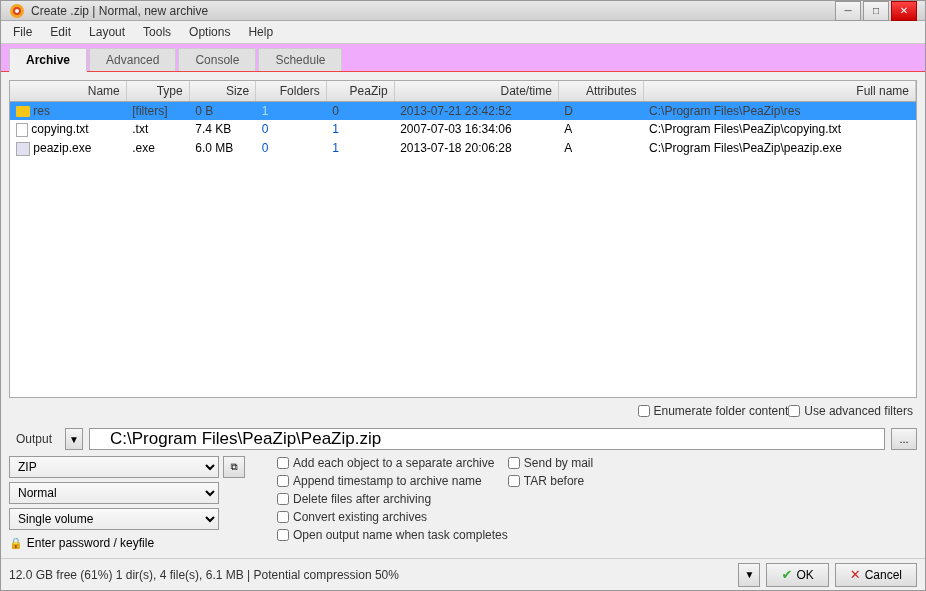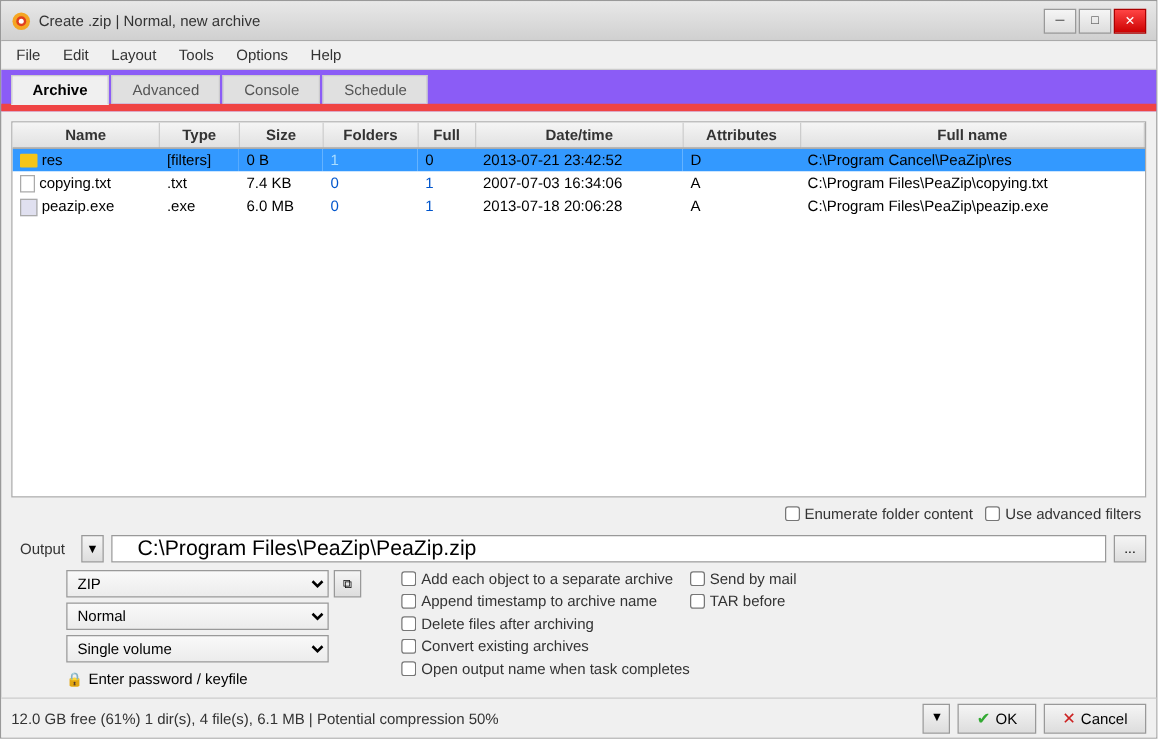--- a/index.html
+++ b/index.html
@@ -14,21 +14,21 @@
     .window {
       width: 926px;
       height: 591px;
       background: #f0f0f0;
       border: 1px solid #999;
       display: flex;
       flex-direction: column;
     }
     .titlebar {
       background: linear-gradient(to bottom, #e8e8e8, #d0d0d0);
-      height: 32px;
+      height: 20px;
       display: flex;
       align-items: center;
       justify-content: space-between;
       padding: 0 8px;
       border-bottom: 1px solid #aaa;
     }
     .titlebar-left {
       display: flex;
       align-items: center;
       gap: 6px;
@@ -69,24 +69,24 @@
       border-bottom: 1px solid #ccc;
       gap: 2px;
     }
     .menu-item {
       padding: 2px 8px;
       cursor: pointer;
       font-size: 12px;
       color: #333;
     }
     .tabs-area {
-      background: #8b5cf6;
+      background: #f0abfc;
       display: flex;
       padding: 4px 8px 0;
-      border-bottom: 6px solid #ef4444;
+      border-bottom: 1px solid #ef4444;
       gap: 0;
       align-items: flex-end;
     }
     .tab {
       padding: 4px 16px;
       border: 1px solid #ccc;
       cursor: pointer;
       font-size: 12px;
       background: #e0e0e0;
       color: #555;
@@ -117,49 +117,48 @@
     }
     table {
       width: 100%;
       border-collapse: collapse;
     }
     thead tr {
       background: linear-gradient(to bottom, #f5f5f5, #e0e0e0);
     }
     th {
       padding: 3px 6px;
-      text-align: center;
+      text-align: right;
       border-right: 1px solid #ccc;
       border-bottom: 1px solid #aaa;
-      font-weight: bold;
+      font-weight: normal;
       font-size: 12px;
       color: #333;
       cursor: pointer;
       white-space: nowrap;
     }
     td {
       padding: 2px 6px;
       font-size: 12px;
       white-space: nowrap;
     }
     tr.selected td {
       background: #3399ff;
-      color: #000000;
+      color: #404040;
     }
     tr.selected td.blue-val {
       color: #aaddff;
     }
     td.blue-val {
       color: #0055cc;
     }
     .filter-row {
       display: flex;
       justify-content: flex-end;
       align-items: center;
-      gap: 10px;
       padding: 2px 4px;
     }
     .checkbox-label {
       display: flex;
       align-items: center;
       gap: 4px;
       font-size: 12px;
       color: #333;
     }
     .checkbox-label input[type=checkbox] {
@@ -204,21 +203,20 @@
       cursor: pointer;
       display: flex;
       align-items: center;
       justify-content: center;
       font-size: 11px;
     }
     .options-row {
       display: flex;
       gap: 8px;
       margin-top: 2px;
-      margin-left: 44px;
     }
     .left-options {
       display: flex;
       flex-direction: column;
       gap: 4px;
       width: 260px;
     }
     .select-row {
       display: flex;
       align-items: center;
@@ -389,36 +387,36 @@
   <div class="content-area">
 
     <div class="file-table-container">
       <table>
         <thead>
           <tr>
             <th>Name</th>
             <th>Type</th>
             <th>Size</th>
             <th>Folders</th>
-            <th>Full</th>
+            <th>PeaZip</th>
             <th>Date/time</th>
             <th>Attributes</th>
             <th>Full name</th>
           </tr>
         </thead>
         <tbody>
           <tr class="selected">
             <td><span class="folder-icon"></span> res</td>
             <td>[filters]</td>
             <td>0 B</td>
             <td class="blue-val">1</td>
             <td>0</td>
             <td>2013-07-21 23:42:52</td>
             <td>D</td>
-            <td>C:\Program Cancel\PeaZip\res</td>
+            <td>C:\Program Files\PeaZip\res</td>
           </tr>
           <tr>
             <td><span class="file-icon"></span> copying.txt</td>
             <td>.txt</td>
             <td>7.4 KB</td>
             <td class="blue-val">0</td>
             <td class="blue-val">1</td>
             <td>2007-07-03 16:34:06</td>
             <td>A</td>
             <td>C:\Program Files\PeaZip\copying.txt</td>

